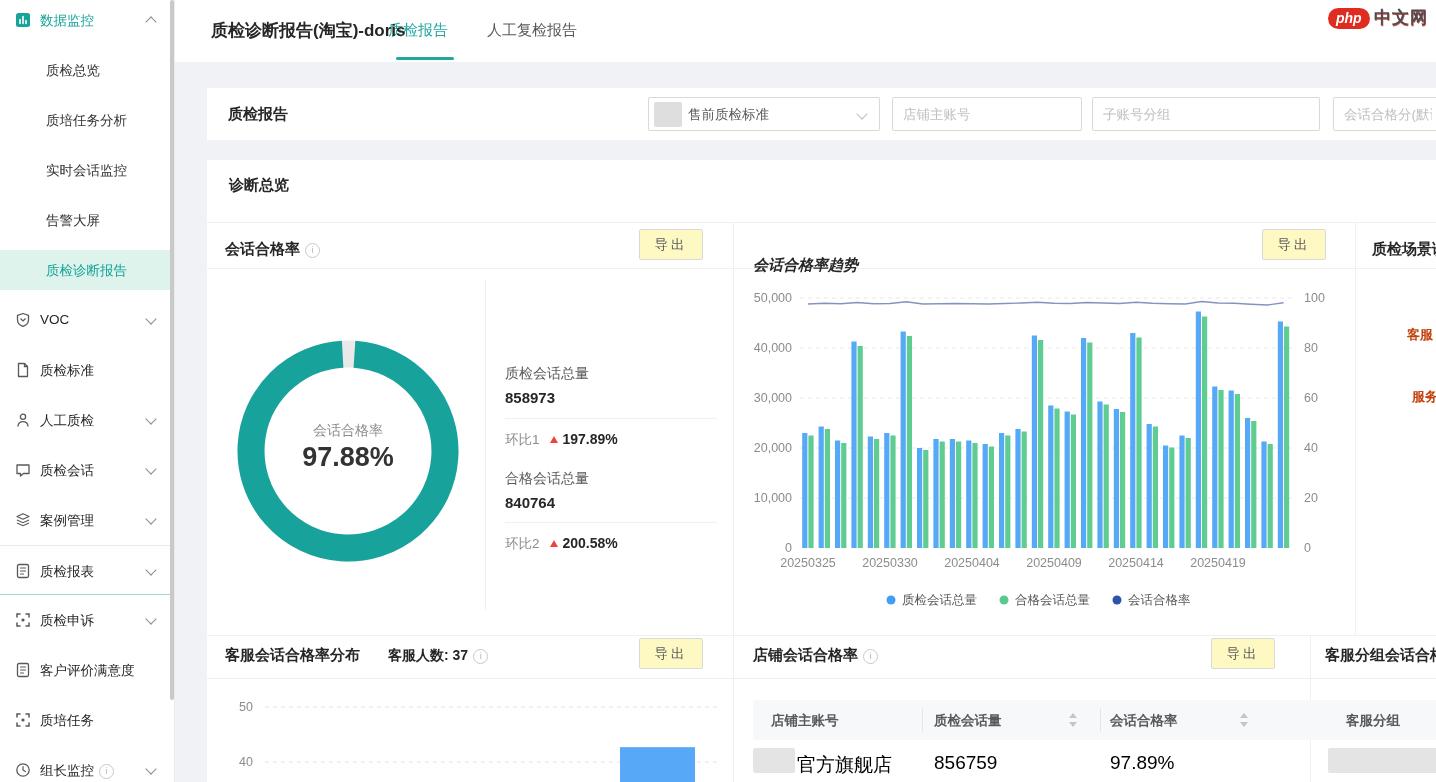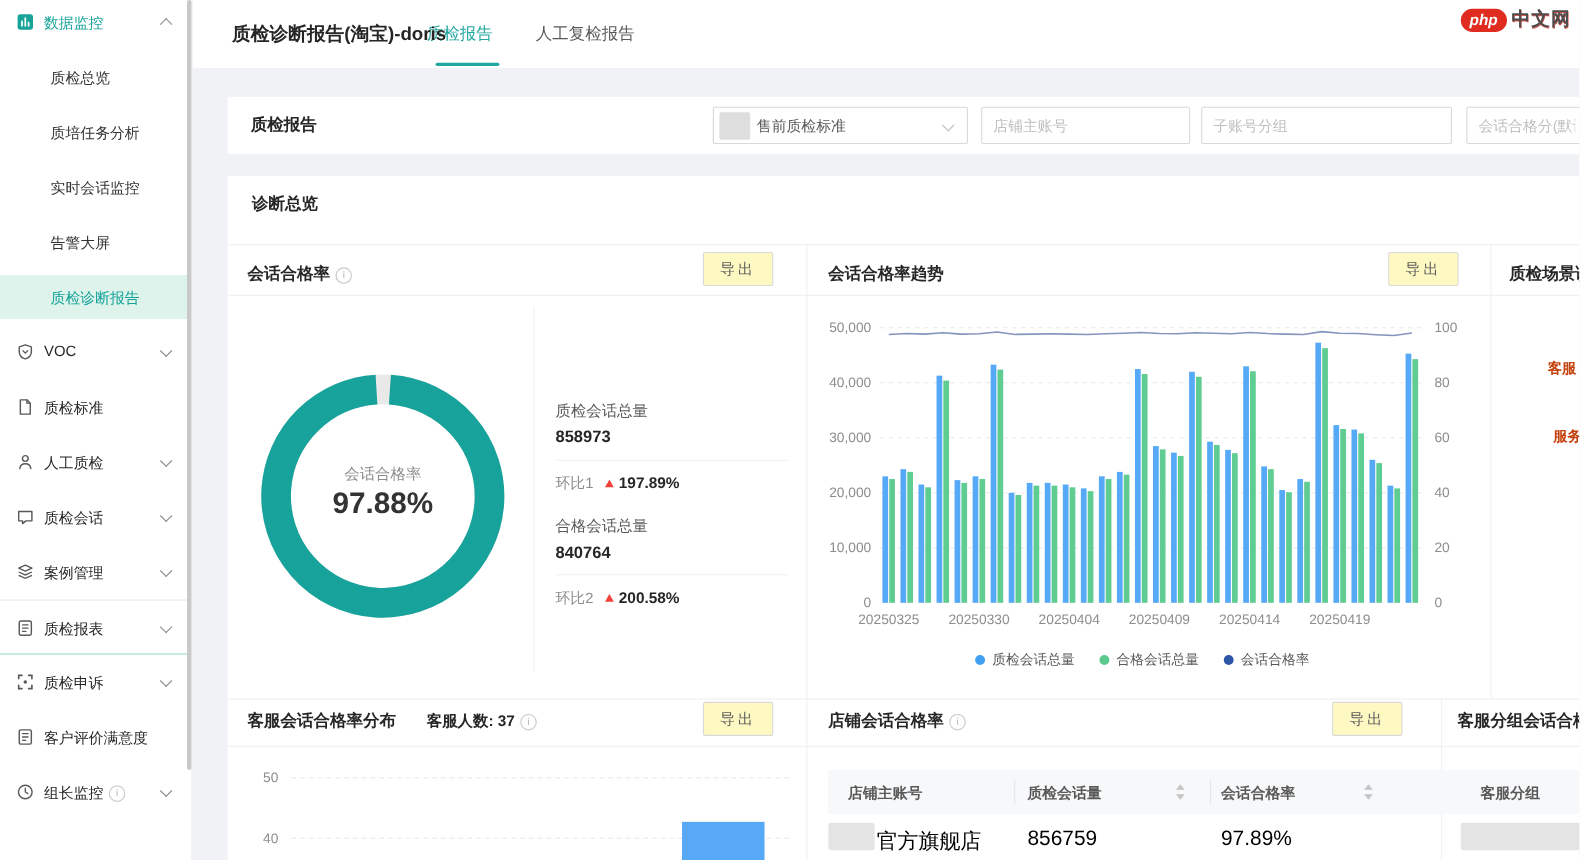--- a/index.html
+++ b/index.html
@@ -179,20 +179,29 @@
       <div class="mi">
         <span class="ic">
           <svg width="16" height="16" viewBox="0 0 16 16">
               <rect x="2.5" y="1.5" width="11" height="13" rx="1.5" fill="none" stroke="#595959" stroke-width="1.3"></rect>
               <path d="M5.5 5h5M5.5 8h5M5.5 11h3" stroke="#595959" stroke-width="1.2" stroke-linecap="round"></path>
             </svg>
         </span>
         <span class="lb">客户评价满意度</span>
       </div>
 
+      <div class="mi">
+        <span class="ic">
+          <svg width="16" height="16" viewBox="0 0 16 16">
+              <path d="M2 5V2h3M11 2h3v3M14 11v3h-3M5 14H2v-3" fill="none" stroke="#595959" stroke-width="1.5" stroke-linecap="round"></path>
+              <circle cx="8" cy="8" r="1.6" fill="#595959"></circle>
+            </svg>
+        </span>
+        <span class="lb">质培任务</span>
+      </div>
 
       <div class="mi">
         <span class="ic">
           <svg width="16" height="16" viewBox="0 0 16 16">
               <circle cx="8" cy="8" r="6.2" fill="none" stroke="#595959" stroke-width="1.3"></circle>
               <path d="M8 4.5V8l2.4 1.5" fill="none" stroke="#595959" stroke-width="1.2" stroke-linecap="round"></path>
             </svg>
         </span>
         <span class="lb"><span>组长监控</span><span class="info"></span></span>
         <span class="chev"></span>
@@ -252,21 +261,21 @@
       <span class="stat-lb" style="left:298px;top:205px;">质检会话总量</span>
       <span class="stat-val" style="left:298px;top:229px;">858973</span>
       <div class="hl" style="left:298px;top:258px;width:212px;"></div>
       <span class="ratio" style="left:298px;top:271px;"><span>环比1</span><span class="tri-up"></span><b>197.89%</b></span>
 
       <span class="stat-lb" style="left:298px;top:310px;">合格会话总量</span>
       <span class="stat-val" style="left:298px;top:334px;">840764</span>
       <div class="hl" style="left:298px;top:362px;width:212px;"></div>
       <span class="ratio" style="left:298px;top:375px;"><span>环比2</span><span class="tri-up"></span><b>200.58%</b></span>
 
-      <span class="card-title" style="left:546px;top:80px;">会话合格率趋势</span>
+      <span class="card-title" style="left:546px;top:96px;font-style:italic;">会话合格率趋势</span>
       <button class="export" style="left:1055px;top:69px;">导出</button>
       <svg id="trend" style="position:absolute;left:526px;top:110px;" width="619" height="365">
           <text x="59" y="282" text-anchor="end" font-size="12.5" fill="#8c8c8c">0</text>
           <line x1="67" y1="228" x2="559" y2="228" stroke="#e8e8e8" stroke-dasharray="4 4"></line>
           <text x="59" y="232" text-anchor="end" font-size="12.5" fill="#8c8c8c">10,000</text>
           <line x1="67" y1="178" x2="559" y2="178" stroke="#e8e8e8" stroke-dasharray="4 4"></line>
           <text x="59" y="182" text-anchor="end" font-size="12.5" fill="#8c8c8c">20,000</text>
           <line x1="67" y1="128" x2="559" y2="128" stroke="#e8e8e8" stroke-dasharray="4 4"></line>
           <text x="59" y="132" text-anchor="end" font-size="12.5" fill="#8c8c8c">30,000</text>
           <line x1="67" y1="78" x2="559" y2="78" stroke="#e8e8e8" stroke-dasharray="4 4"></line>

